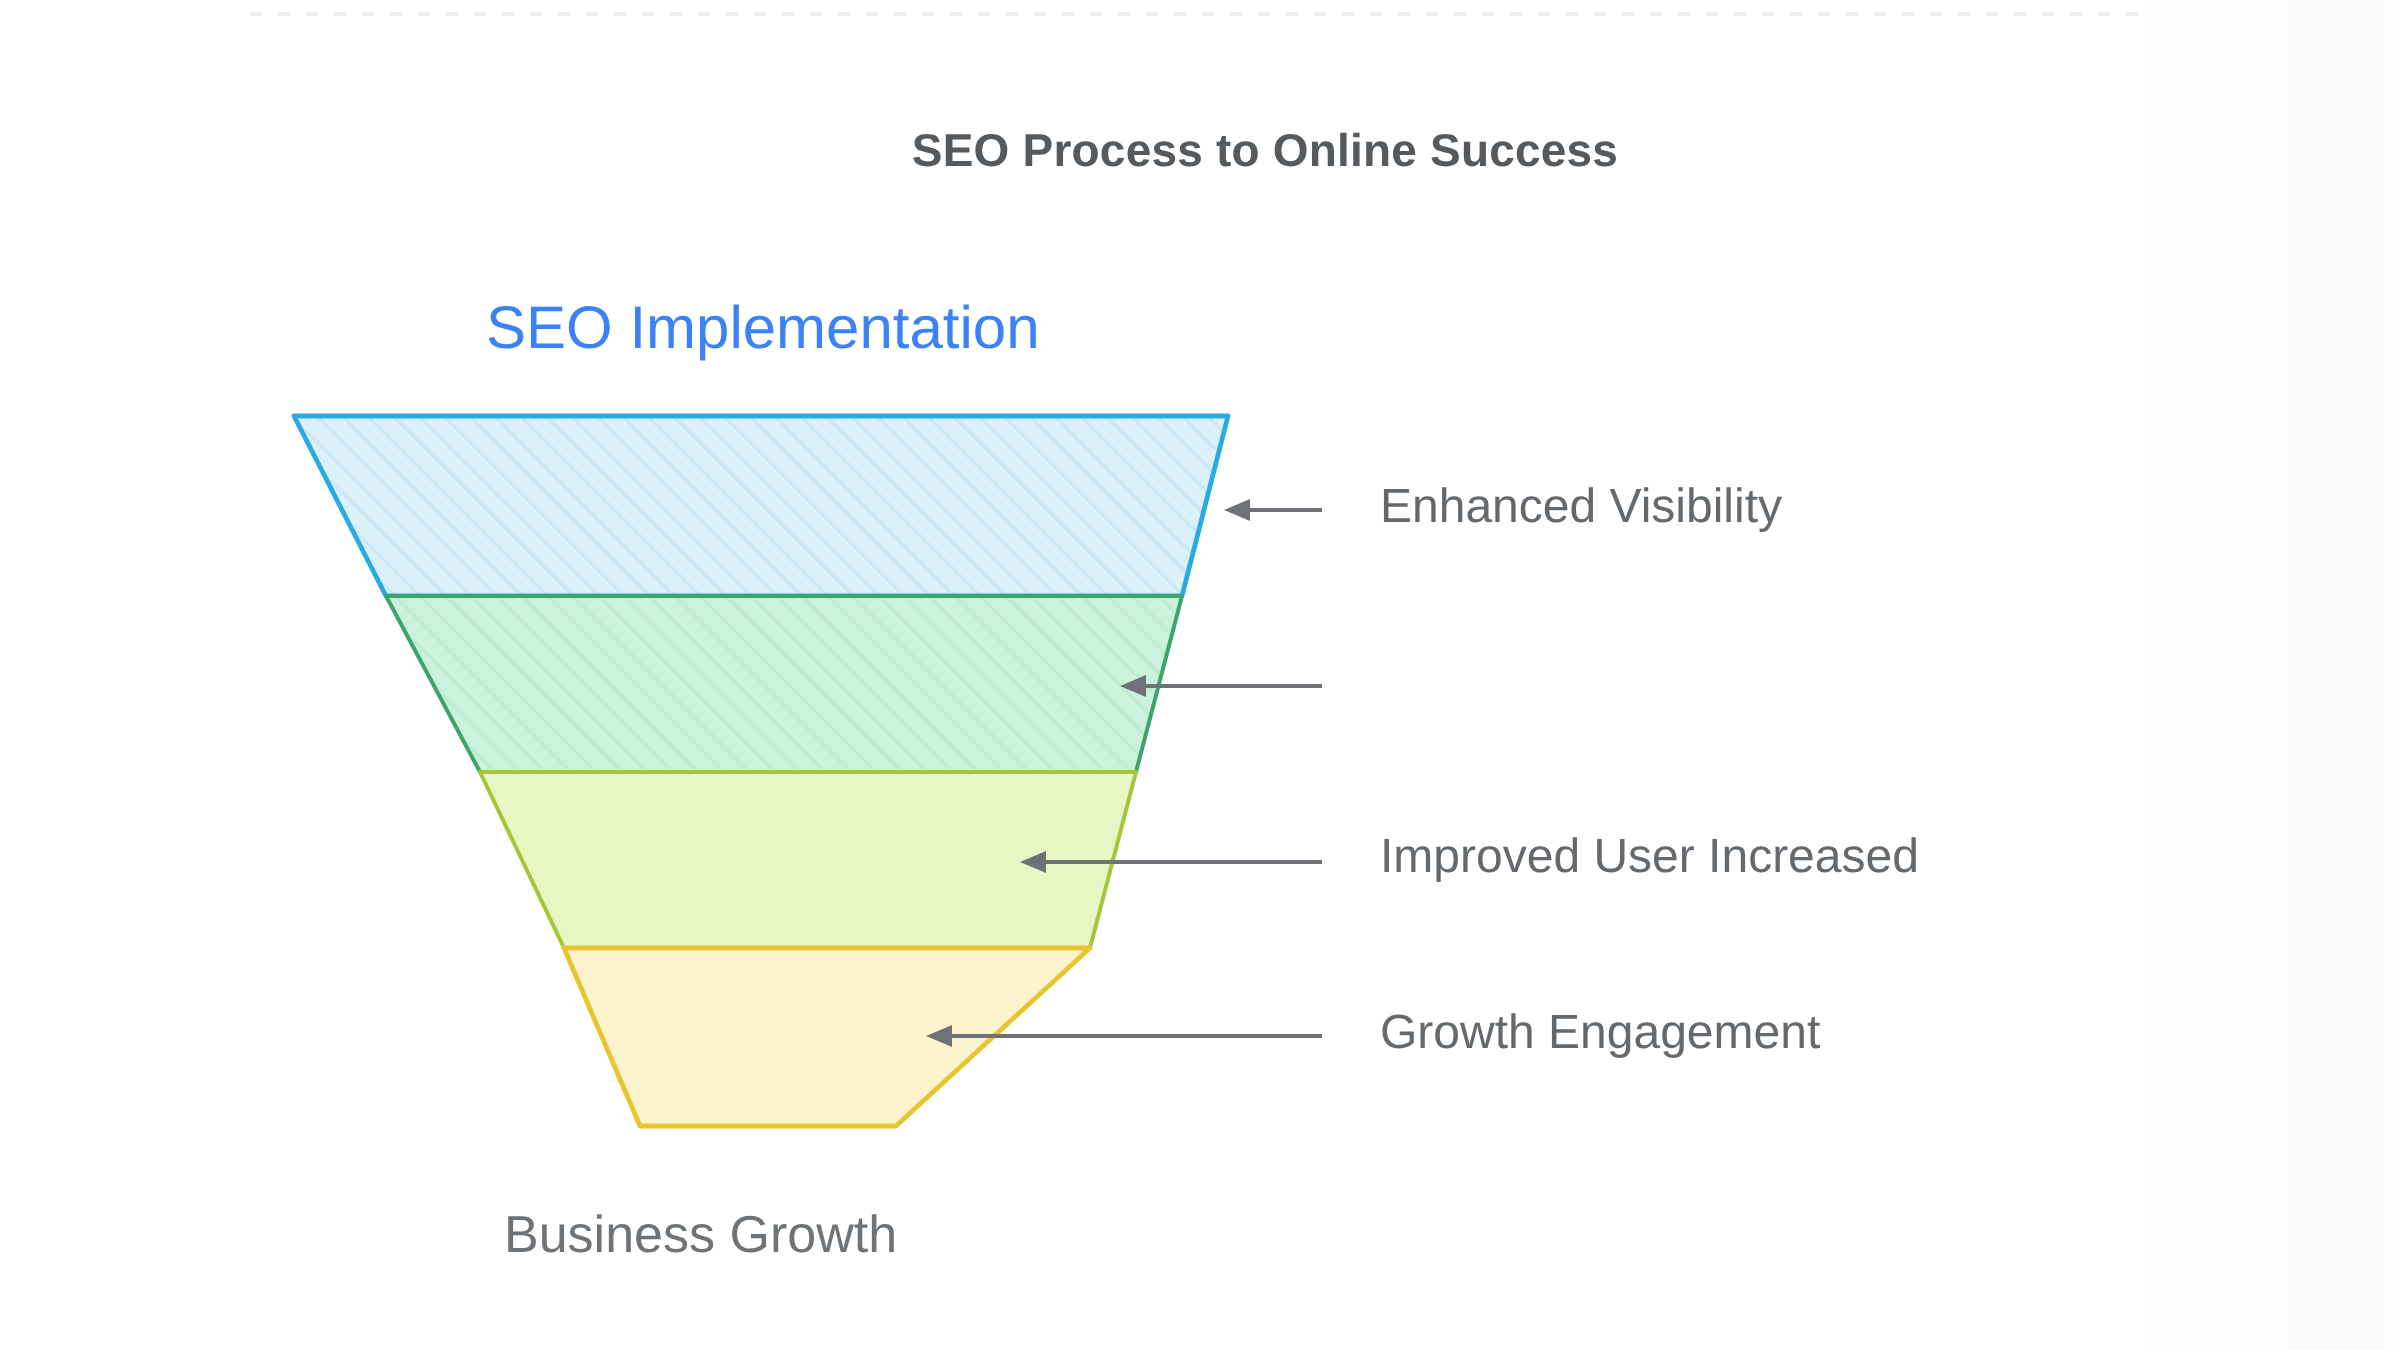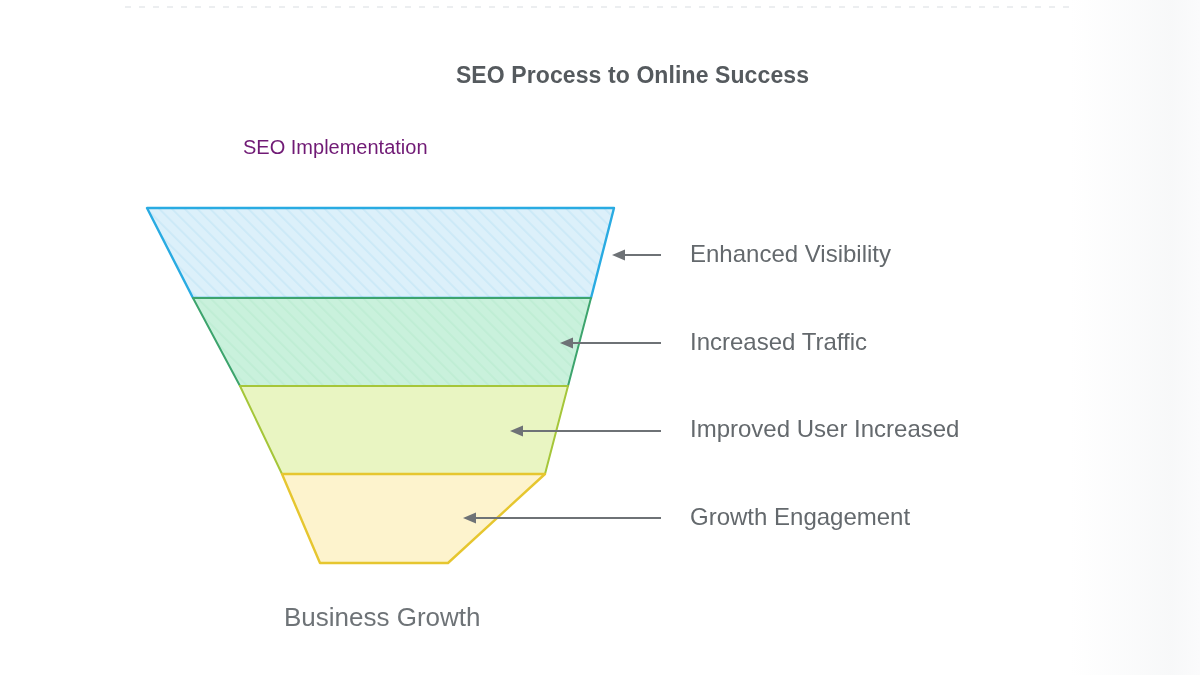--- a/index.html
+++ b/index.html
@@ -40,28 +40,28 @@
     width: 1265px;
     text-align: center;
     font-size: 23px;
     font-weight: bold;
     color: #555a5e;
     letter-spacing: 0.1px;
   }
   #top-stage-label {
     position: absolute;
     left: 243px;
-    top: 136px;
-    font-size: 20px;
-    color: #701a75;
+    top: 148px;
+    font-size: 30px;
+    color: #3b82f6;
     white-space: nowrap;
   }
   #bottom-stage-label {
     position: absolute;
-    left: 284px;
+    left: 252px;
     top: 602px;
     font-size: 26px;
     color: #6e7377;
     white-space: nowrap;
   }
   #funnel-svg {
     position: absolute;
     left: 0;
     top: 0;
   }
@@ -126,20 +126,19 @@
     </g>
     <g fill="#6e7276">
       <polygon points="612,255 625,249.5 625,260.5"></polygon>
       <polygon points="560,343 573,337.5 573,348.5"></polygon>
       <polygon points="510,431 523,425.5 523,436.5"></polygon>
       <polygon points="463,518 476,512.5 476,523.5"></polygon>
     </g>
   </svg>
 
   <div class="stage-label" id="stage-label-0">Enhanced Visibility</div>
-  <div class="stage-label" id="stage-label-1">Increased Traffic</div>
   <div class="stage-label" id="stage-label-2">Improved User Increased</div>
   <div class="stage-label" id="stage-label-3">Growth Engagement</div>
 
   <div id="bottom-stage-label">Business Growth</div>
 
   <div id="right-edge-shade"></div>
 </div>
 
 </body></html>

